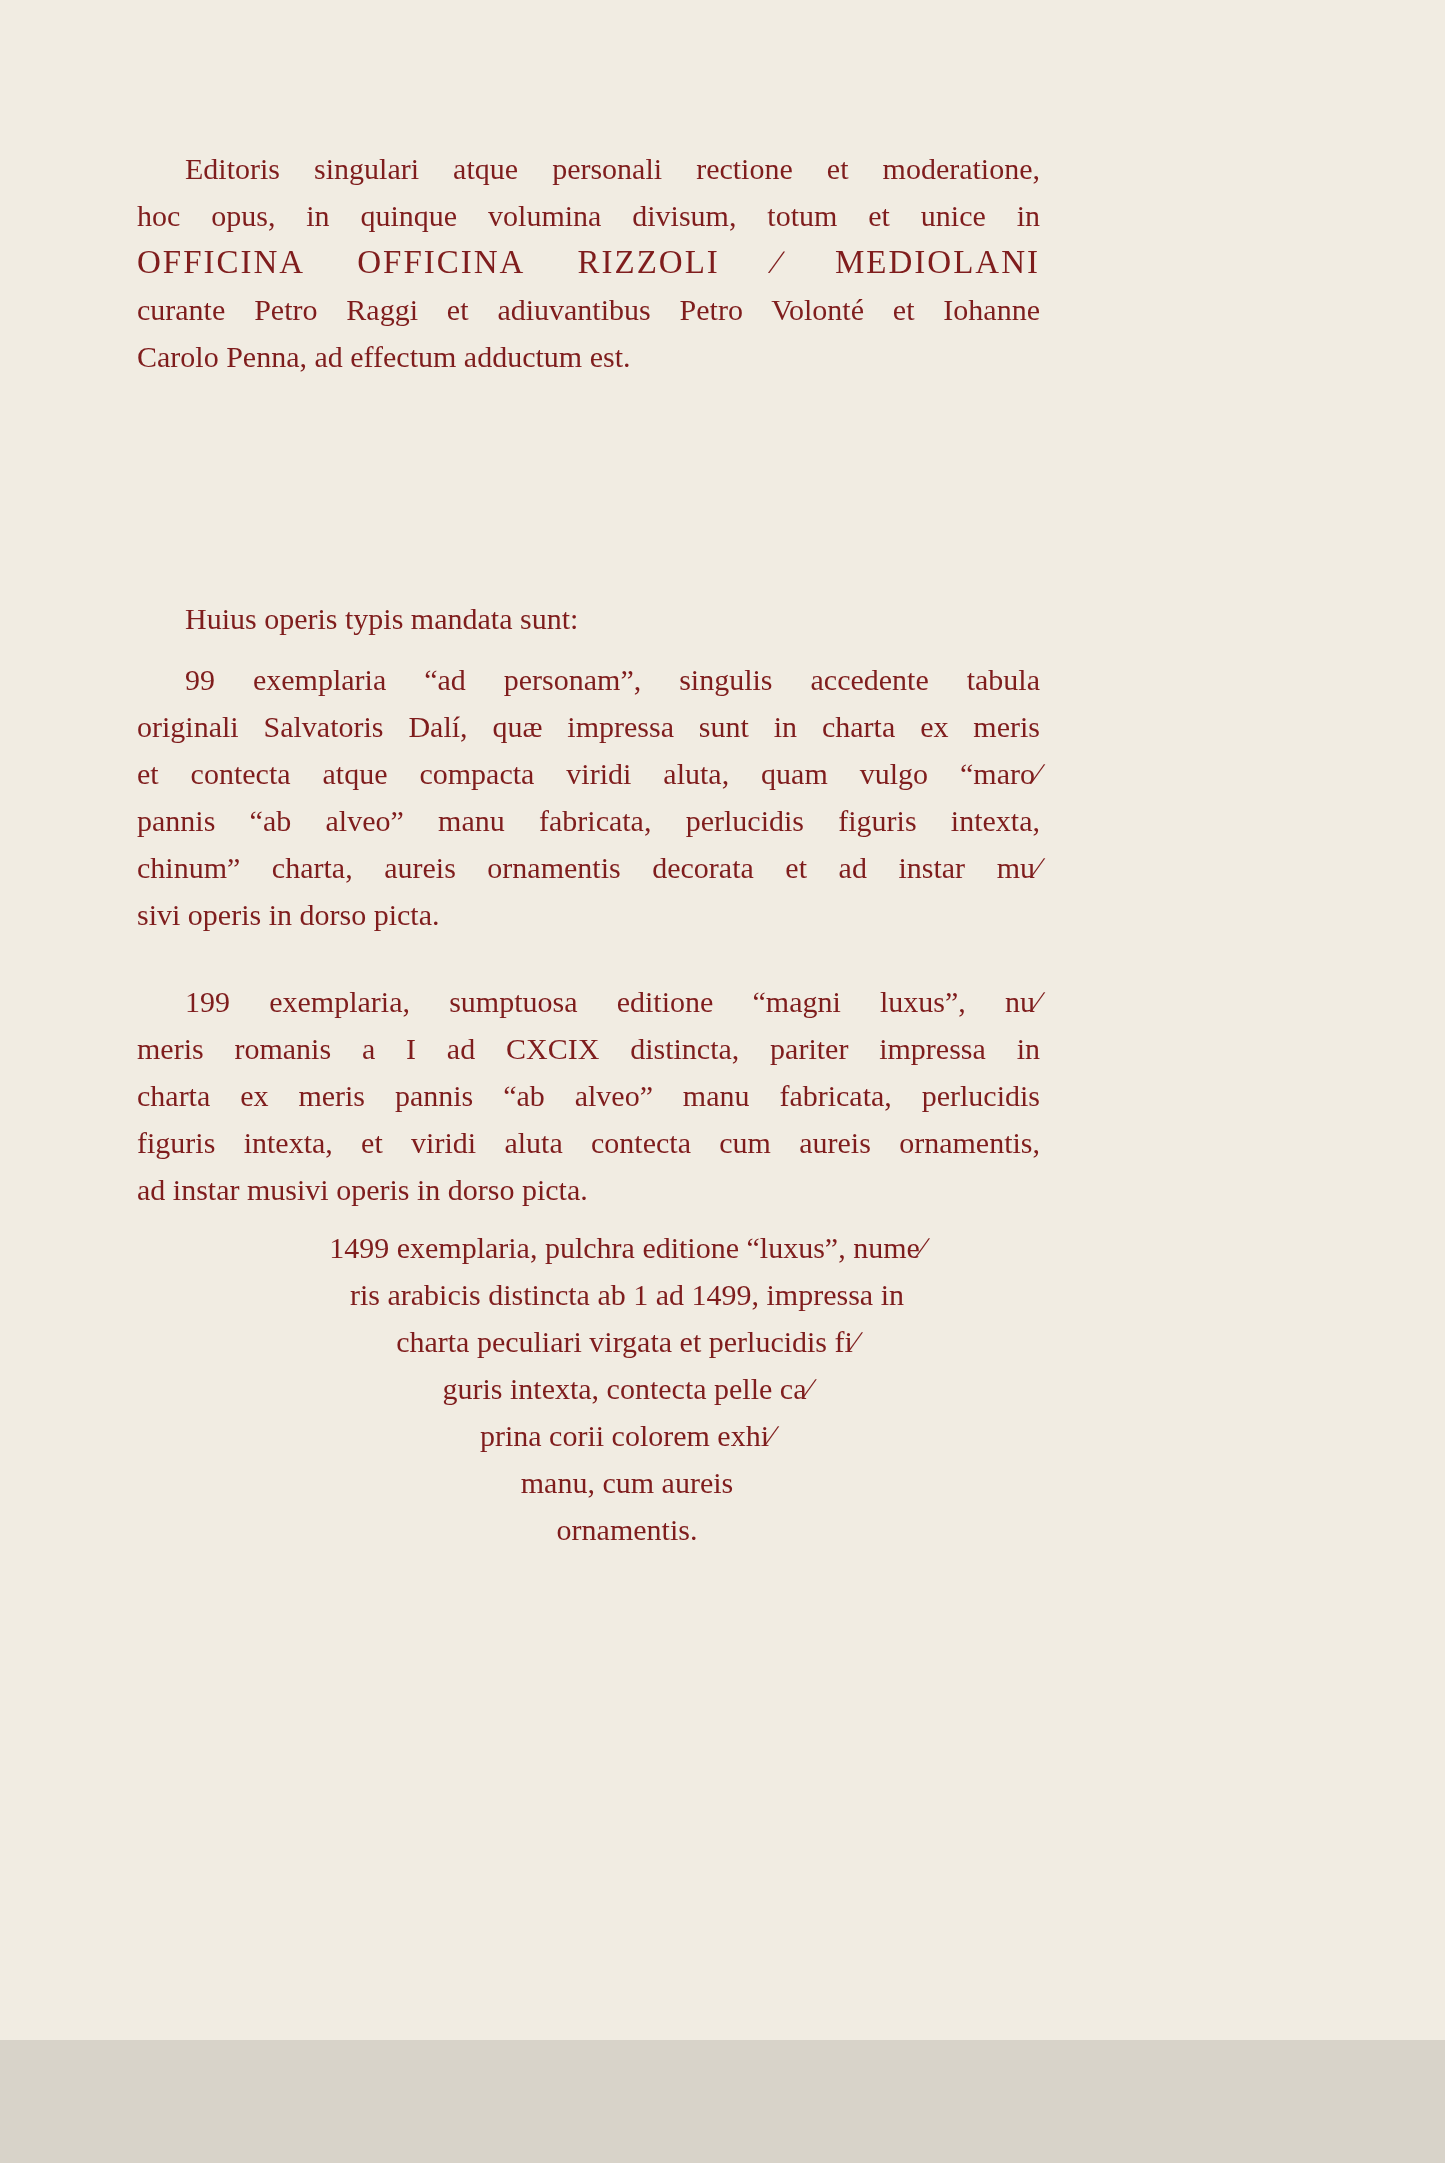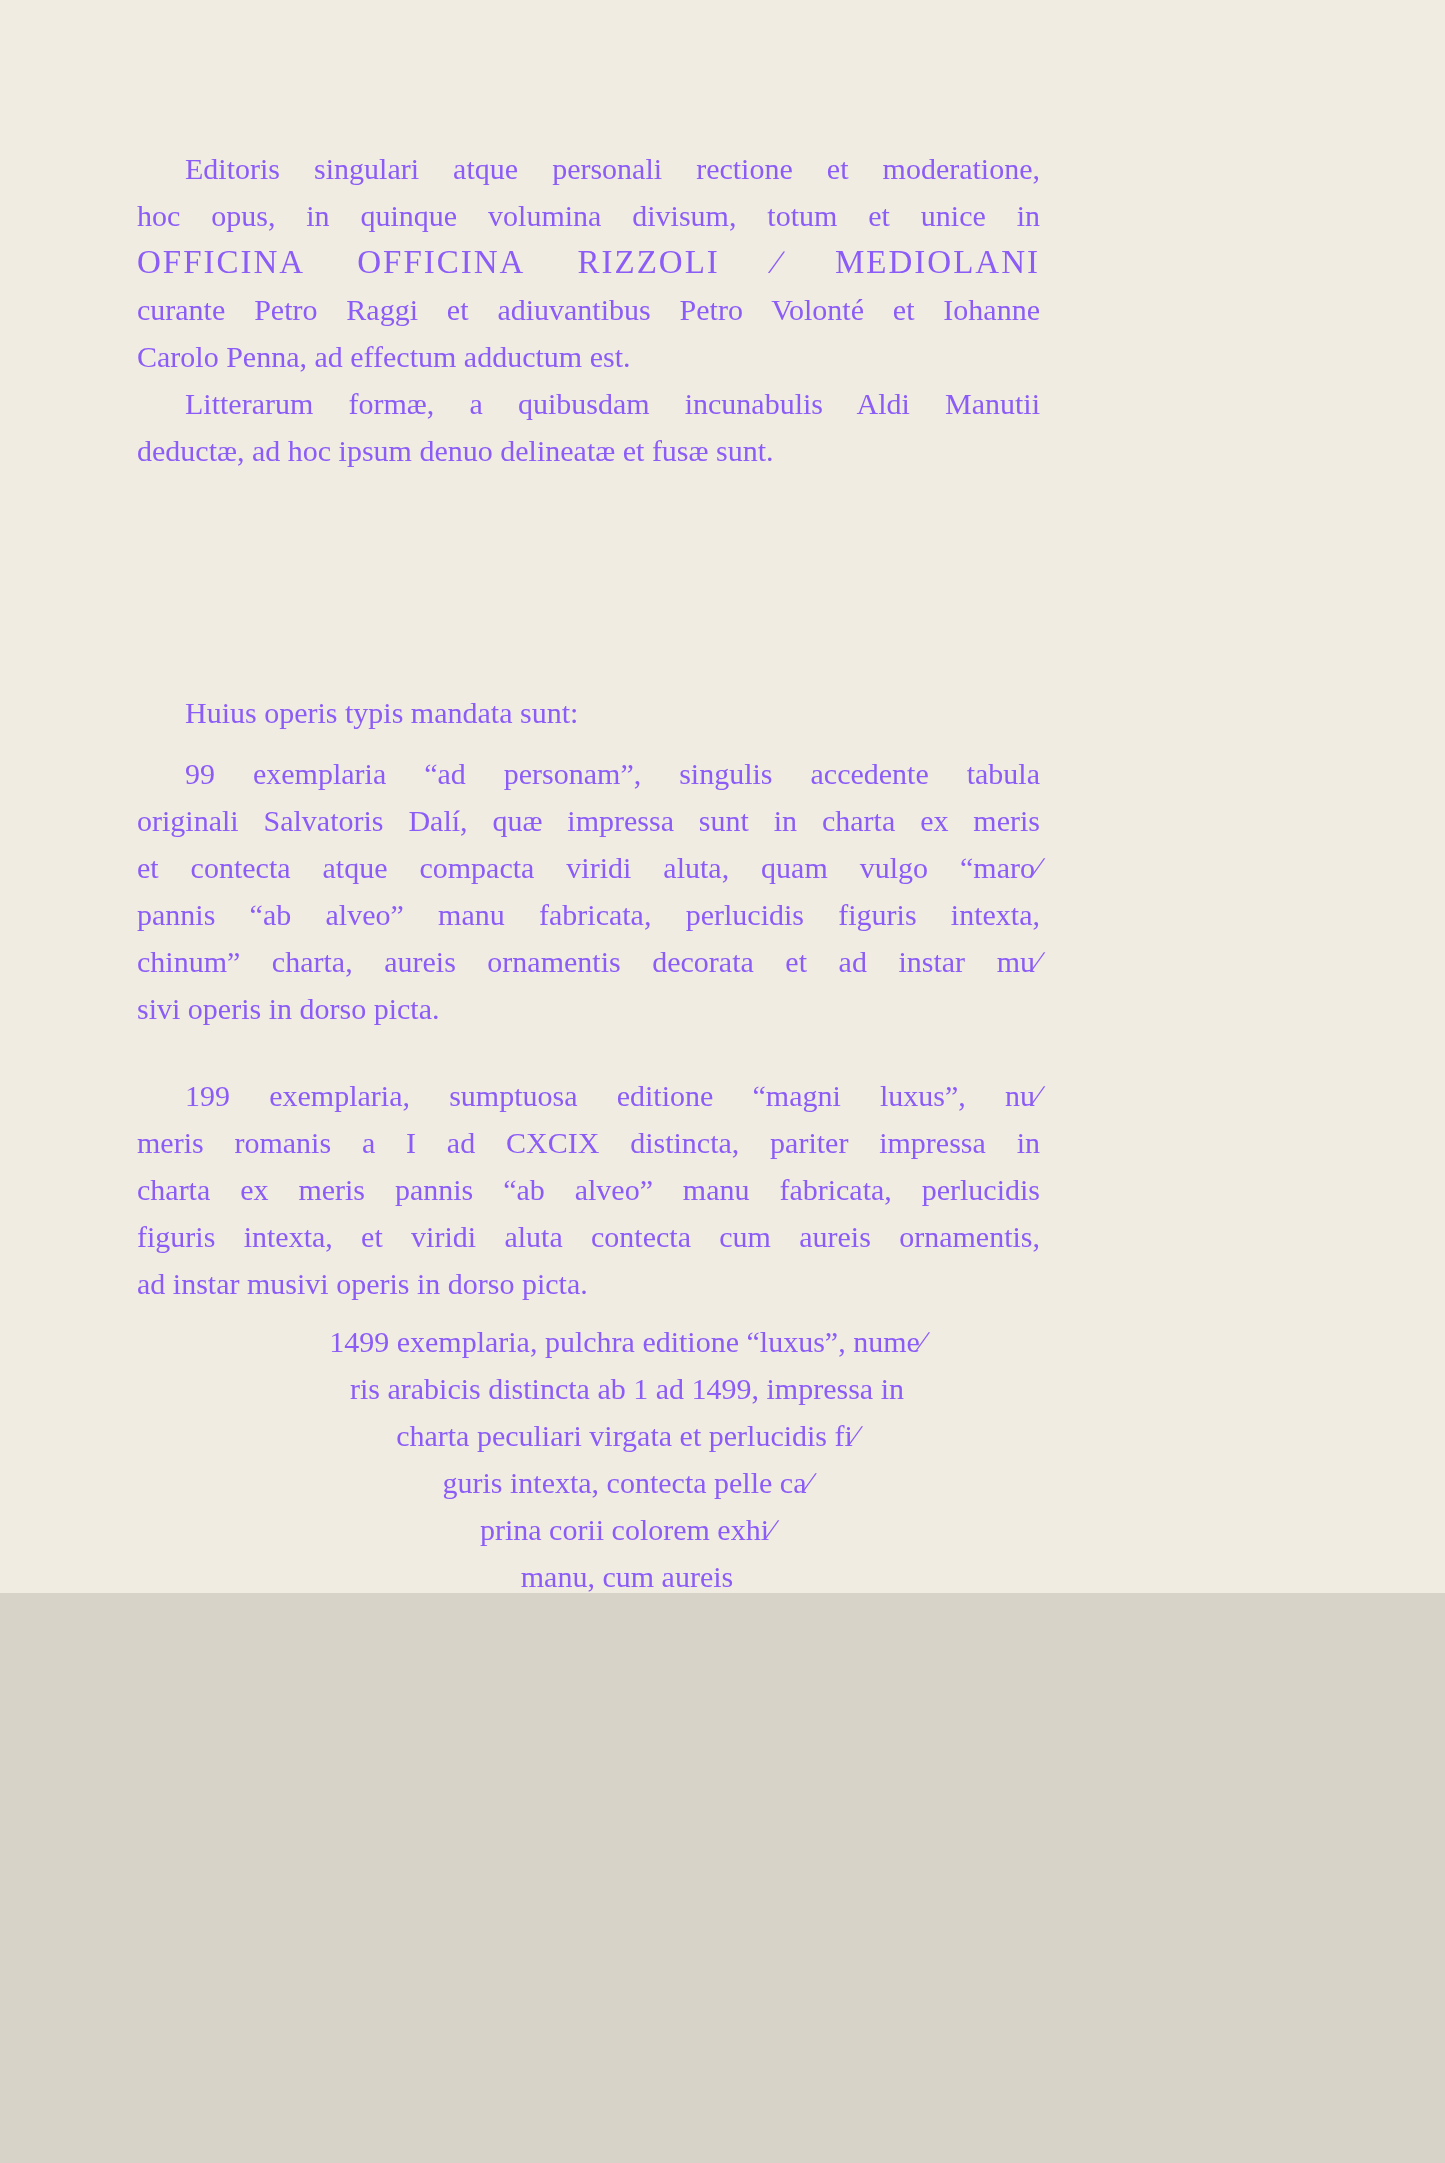--- a/index.html
+++ b/index.html
@@ -1,23 +1,23 @@
 <!DOCTYPE html>
 <html><head>
 <meta charset="utf-8">
 <style>
   html, body { margin: 0; padding: 0; background: #d8d3c9; }
   .page {
     position: relative;
     width: 1445px;
-    height: 1593px;
+    height: 2040px;
     background: #f1ece2;
     overflow: hidden;
     font-family: "Liberation Serif", "DejaVu Serif", serif;
-    color: #8b5cf6;
+    color: #7f1d1d;
   }
   .text-block {
     position: absolute;
     left: 137px;
     top: 145px;
     width: 903px;
     font-size: 30px;
     line-height: 47px;
   }
   .para .line {
@@ -53,24 +53,20 @@
   <div class="text-block">
 
     <div class="para">
         <div class="line first">Editoris singulari atque personali rectione et moderatione,</div>
         <div class="line">hoc opus, in quinque volumina divisum, totum et unice in</div>
         <div class="line caps">OFFICINA OFFICINA RIZZOLI ∕ MEDIOLANI</div>
         <div class="line">curante Petro Raggi et adiuvantibus Petro Volonté et Iohanne</div>
         <div class="line last">Carolo Penna, ad effectum adductum est.</div>
       </div>
 
-    <div class="para">
-        <div class="line first">Litterarum formæ, a quibusdam incunabulis Aldi Manutii</div>
-        <div class="line last">deductæ, ad hoc ipsum denuo delineatæ et fusæ sunt.</div>
-      </div>
 
     <div class="heading">Huius operis typis mandata sunt:</div>
 
     <div class="para para-99">
         <div class="line first">99 exemplaria “ad personam”, singulis accedente tabula</div>
         <div class="line">originali Salvatoris Dalí, quæ impressa sunt in charta ex meris</div>
         <div class="line">et contecta atque compacta viridi aluta, quam vulgo “maro∕</div>
         <div class="line">pannis “ab alveo” manu fabricata, perlucidis figuris intexta,</div>
         <div class="line">chinum” charta, aureis ornamentis decorata et ad instar mu∕</div>
         <div class="line last">sivi operis in dorso picta.</div>

